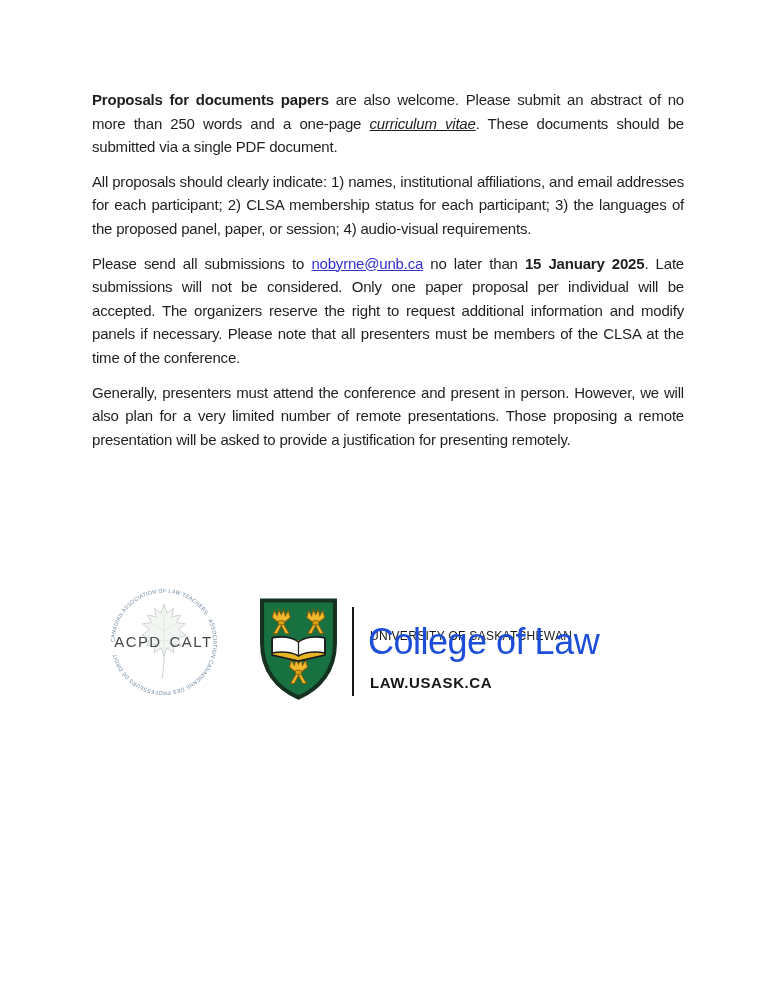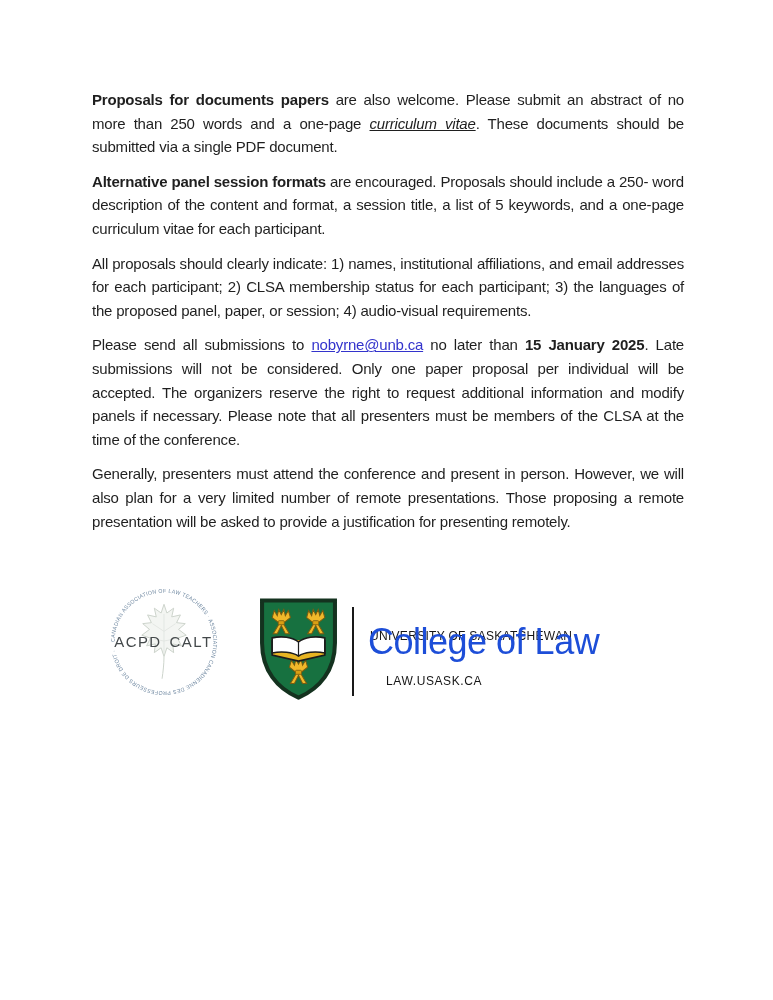--- a/index.html
+++ b/index.html
@@ -61,41 +61,40 @@
   }
   .college-name {
     position: absolute;
     left: 368px; top: 621px;
     font-size: 36px; font-weight: normal;
     letter-spacing: -0.5px; color: #1d4ed8;
     white-space: nowrap;
   }
   .site-url {
     position: absolute;
-    left: 386px; top: 674px;
-    font-size: 12px; font-weight: normal;
+    left: 370px; top: 674px;
+    font-size: 15px; font-weight: bold;
     letter-spacing: 0.6px; color: #161616;
     white-space: nowrap;
   }
   .ring-text {
     font-family: "Liberation Sans", sans-serif;
   }
   .acronym {
     font-family: "Liberation Sans", sans-serif;
   }
 </style>
 </head>
 <body>
 
 <div class="page">
 
   <div class="content">
     <div id="paragraphs">
         <p class="para"><span class="seg-bold">Proposals for documents papers</span><span class="seg-normal"> are also welcome. Please submit an abstract of no more than 250 words and a one-page </span><span class="seg-italic">curriculum vitae</span><span class="seg-normal">. These documents should be submitted via a single PDF document.</span></p>
-        <p class="para"><span class="seg-bold">Alternative panel session formats</span><span class="seg-normal"> are encouraged. Proposals should include a 250- word description of the content and format, a session title, a list of 5 keywords, and a one-page curriculum vitae for each participant.</span></p>
         <p class="para"><span class="seg-normal">All proposals should clearly indicate: 1) names, institutional affiliations, and email addresses for each participant; 2) CLSA membership status for each participant; 3) the languages of the proposed panel, paper, or session; 4) audio-visual requirements.</span></p>
         <p class="para"><span class="seg-normal">Please send all submissions to </span><a href="#" class="seg-link">nobyrne@unb.ca</a><span class="seg-normal"> no later than </span><span class="seg-bold">15 January 2025</span><span class="seg-normal">. Late submissions will not be considered. Only one paper proposal per individual will be accepted. The organizers reserve the right to request additional information and modify panels if necessary. Please note that all presenters must be members of the CLSA at the time of the conference.</span></p>
         <p class="para"><span class="seg-normal">Generally, presenters must attend the conference and present in person. However, we will also plan for a very limited number of remote presentations. Those proposing a remote presentation will be asked to provide a justification for presenting remotely.</span></p>
       </div>
   </div>
 
   <div>
 
     <div class="calt-logo">
       <svg width="116" height="124" viewBox="0 0 120 126">

